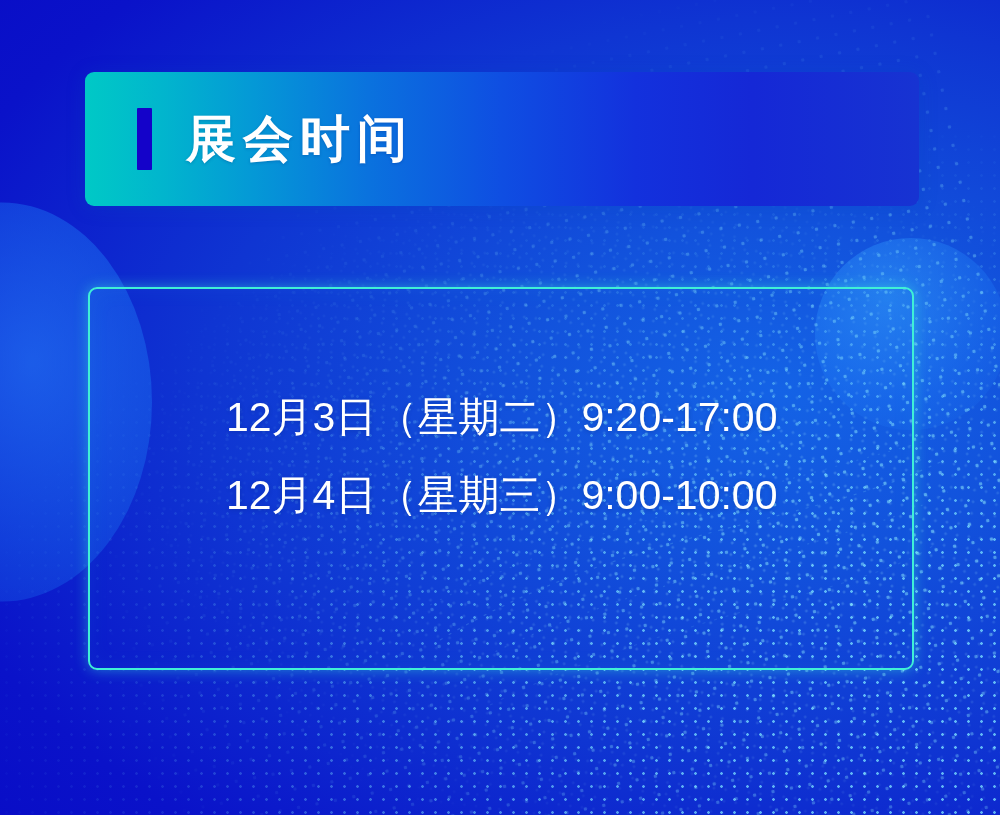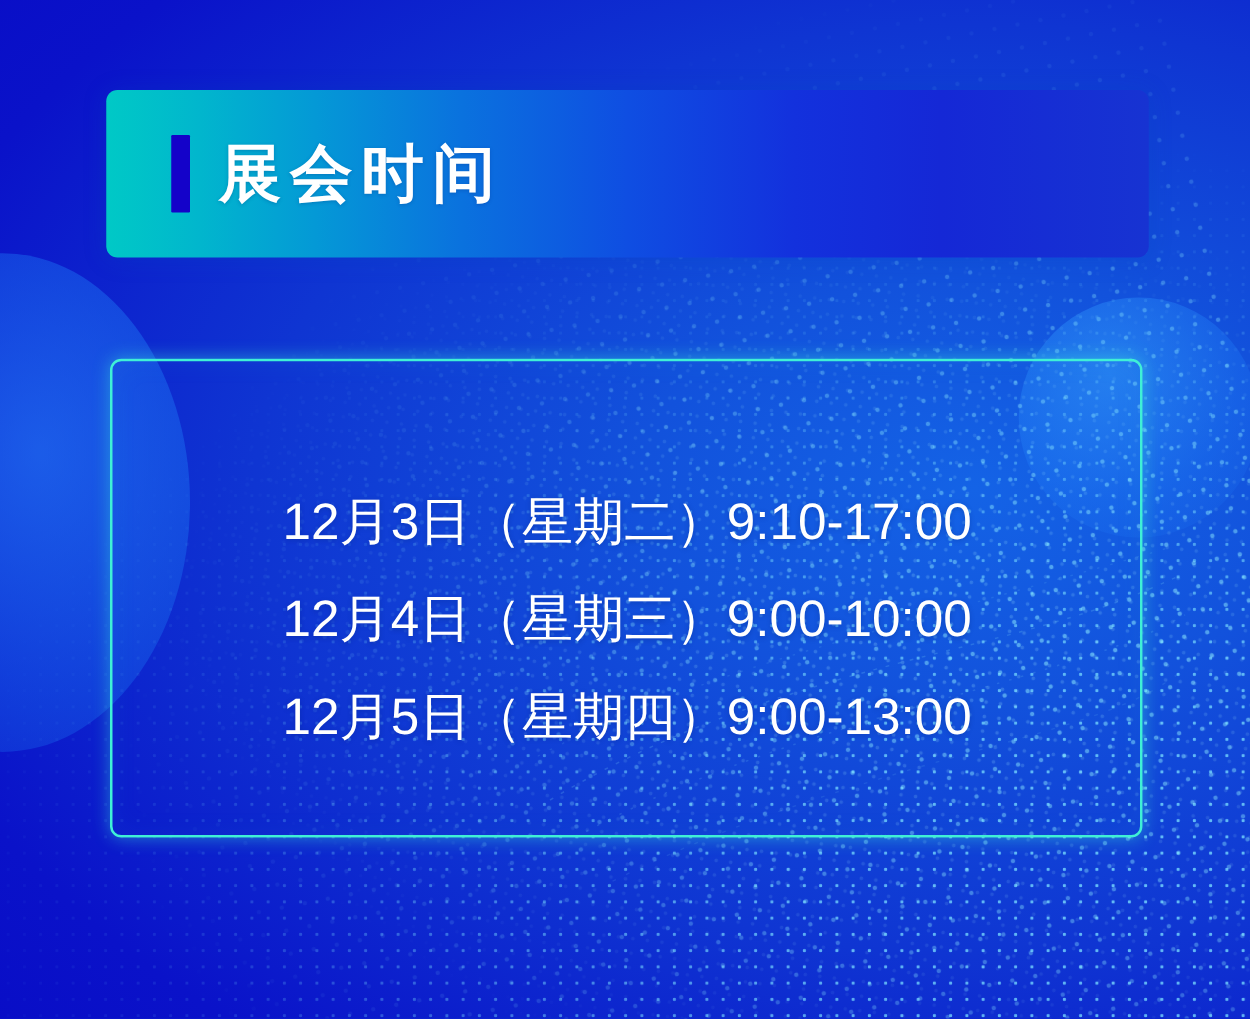--- a/index.html
+++ b/index.html
@@ -110,21 +110,21 @@
   }
   #title-accent-bar {
     width: 15px;
     height: 62px;
     margin-left: 52px;
     background: #1402c9;
     border-radius: 1px;
     flex: 0 0 auto;
   }
   #header-title {
-    margin-left: 23px;
+    margin-left: 34px;
     color: #ffffff;
     font-size: 50px;
     font-weight: 700;
     letter-spacing: 7px;
     line-height: 1;
     white-space: nowrap;
     text-shadow: 0 1px 3px rgba(0,30,110,0.25);
   }
 
   
@@ -176,18 +176,17 @@
   </svg>
 
   <div id="header-banner">
     <div id="title-accent-bar"></div>
     <div id="header-title">展会时间</div>
   </div>
 
   <div id="info-frame"></div>
 
   <div id="schedule-list">
-    <div class="schedule-row">12月3日（星期二）9:10-17:00</div>
+    <div class="schedule-row">12月3日（星期二）9:20-17:00</div>
     <div class="schedule-row">12月4日（星期三）9:00-10:00</div>
-    <div class="schedule-row">12月5日（星期四）9:00-13:00</div>
   </div>
 
 </div>
 
 </body></html>

